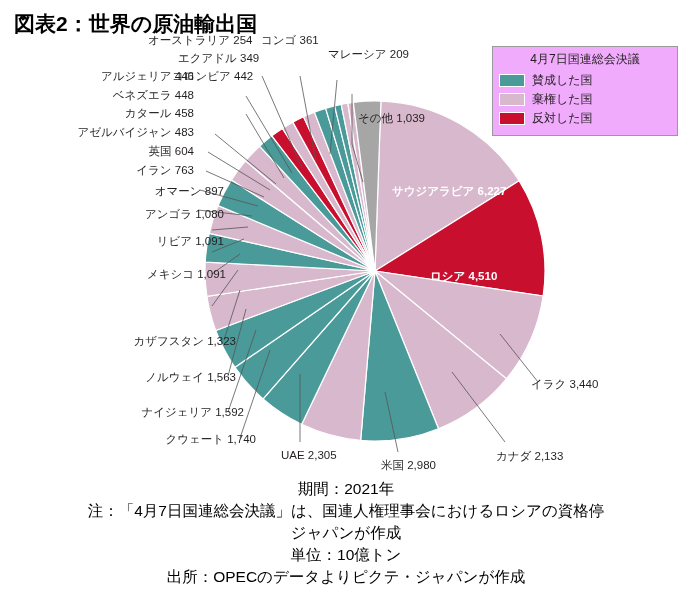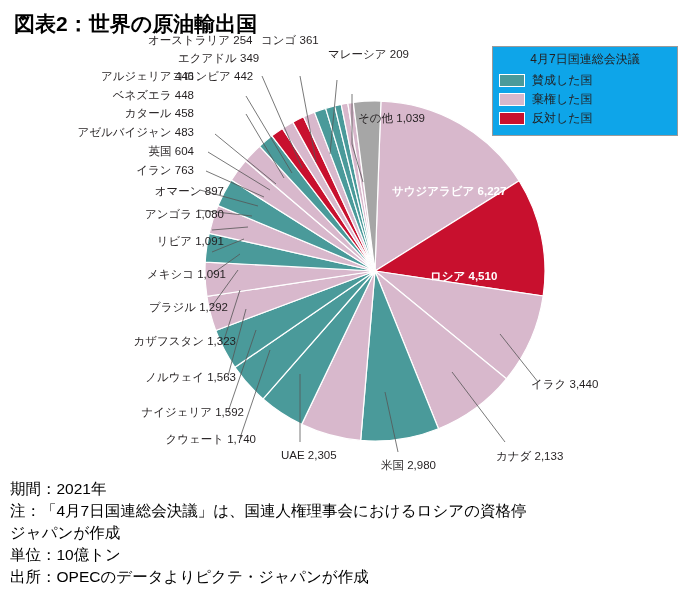--- a/index.html
+++ b/index.html
@@ -32,21 +32,21 @@
   #pie-svg {
     position: absolute;
     left: 0; top: 0;
   }
   
   #legend {
     position: absolute;
     right: 14px; top: 12px;
     width: 186px;
     border: 1px solid #9a9a9a;
-    background: #0ea5e9;
+    background: #f0abfc;
     padding: 4px 6px 6px 6px;
   }
   #legend-title {
     font-size: 12px;
     text-align: center;
     margin-bottom: 4px;
     color: #231f20;
   }
   .legend-row {
     display: flex;
@@ -77,20 +77,21 @@
   }
   .lbl.right { text-align: right; }
   
   #notes {
     position: absolute;
     left: 10px; top: 478px;
     width: 672px;
     font-size: 15.5px;
     line-height: 1.42;
     color: #000000;
+    text-align: center;
   }
   #notes div { white-space: nowrap; }
 </style>
 </head>
 <body>
 
 <div id="page">
 
   <div id="title">図表2：世界の原油輸出国</div>
 
@@ -172,21 +173,20 @@
     <div class="lbl bold" style="left:392px; top:151px;">サウジアラビア 6,227</div>
     <div class="lbl bold" style="left:430px; top:236px;">ロシア 4,510</div>
     <div class="lbl" style="left:531px; top:344px;">イラク 3,440</div>
     <div class="lbl" style="left:496px; top:416px;">カナダ 2,133</div>
     <div class="lbl" style="left:381px; top:425px;">米国 2,980</div>
     <div class="lbl" style="left:281px; top:415px;">UAE 2,305</div>
     <div class="lbl right" style="left:66px;  top:399px; width:190px;">クウェート 1,740</div>
     <div class="lbl right" style="left:46px;  top:372px; width:198px;">ナイジェリア 1,592</div>
     <div class="lbl right" style="left:46px;  top:337px; width:190px;">ノルウェイ 1,563</div>
     <div class="lbl right" style="left:32px;  top:301px; width:204px;">カザフスタン 1,323</div>
-    <div class="lbl right" style="left:42px;  top:267px; width:186px;">ブラジル 1,292</div>
     <div class="lbl right" style="left:46px;  top:234px; width:180px;">メキシコ 1,091</div>
     <div class="lbl right" style="left:62px;  top:201px; width:162px;">リビア 1,091</div>
     <div class="lbl right" style="left:56px;  top:174px; width:168px;">アンゴラ 1,080</div>
     <div class="lbl right" style="left:86px;  top:151px; width:138px;">オマーン 897</div>
     <div class="lbl right" style="left:62px;  top:130px; width:132px;">イラン 763</div>
     <div class="lbl right" style="left:54px;  top:111px; width:140px;">英国 604</div>
     <div class="lbl right" style="left:16px;  top:92px;  width:178px;">アゼルバイジャン 483</div>
     <div class="lbl right" style="left:56px;  top:73px;  width:138px;">カタール 458</div>
     <div class="lbl right" style="left:42px;  top:55px;  width:152px;">ベネズエラ 448</div>
     <div class="lbl right" style="left:30px;  top:36px;  width:164px;">アルジェリア 446</div>

